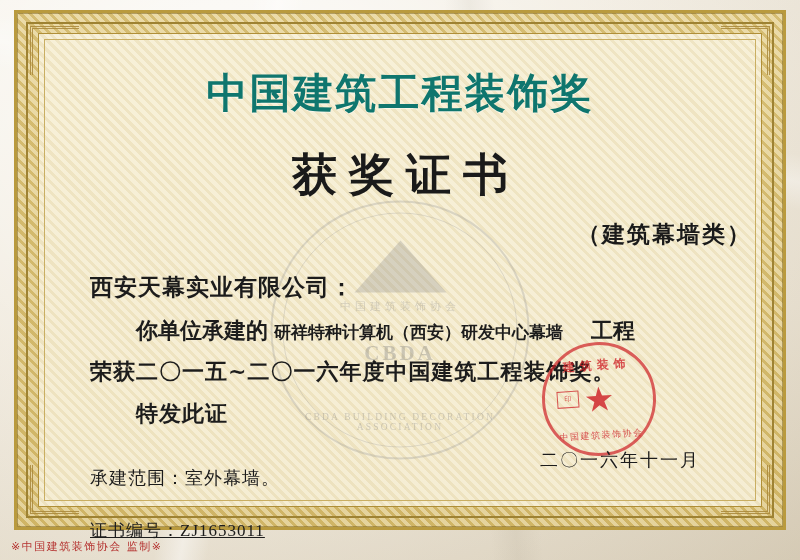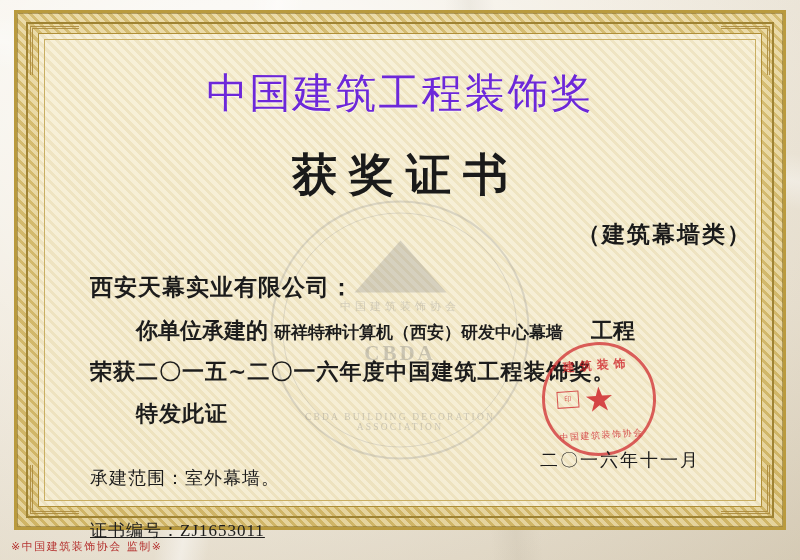--- a/index.html
+++ b/index.html
@@ -153,22 +153,22 @@
   .content {
     position: absolute;
     left: 48px; top: 44px; right: 48px; bottom: 62px;
   }
 
   .title-main {
     text-align: center;
     margin-top: 22px;
     font-size: 41px;
     letter-spacing: 2px;
-    font-weight: normal;
-    color: #6d28d9;
+    font-weight: bold;
+    color: #0f766e;
     font-family: "DejaVu Sans", sans-serif;
     text-shadow: 0 1px 0 rgba(255,255,255,0.5);
   }
   .title-sub {
     text-align: center;
     margin-top: 24px;
     font-size: 45px;
     font-weight: bold;
     letter-spacing: 12px;
     color: #1a1a1a;

